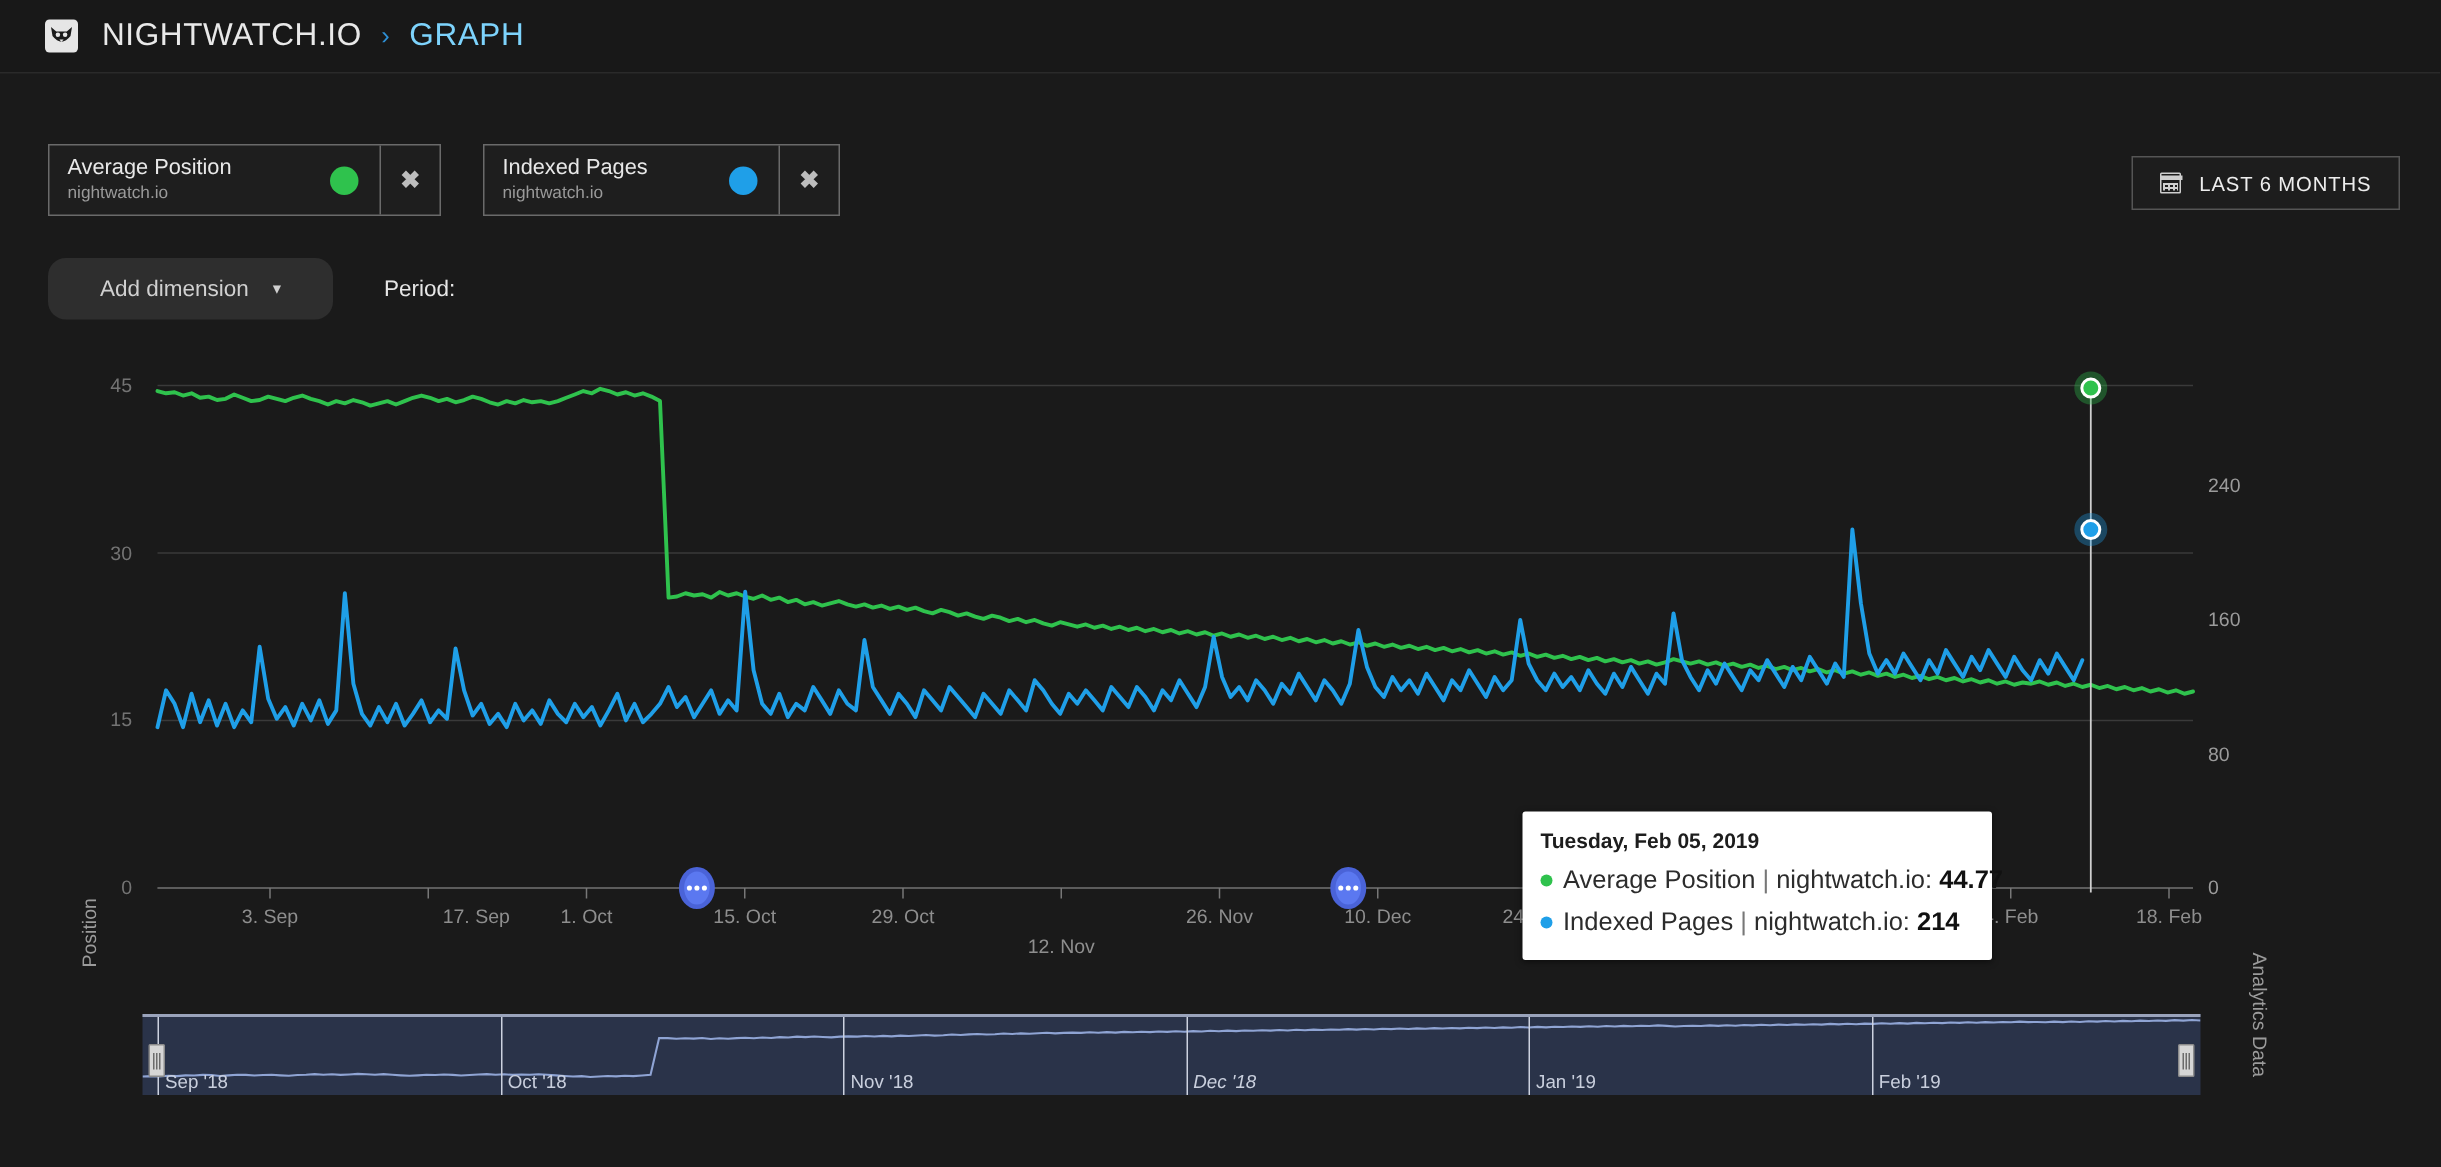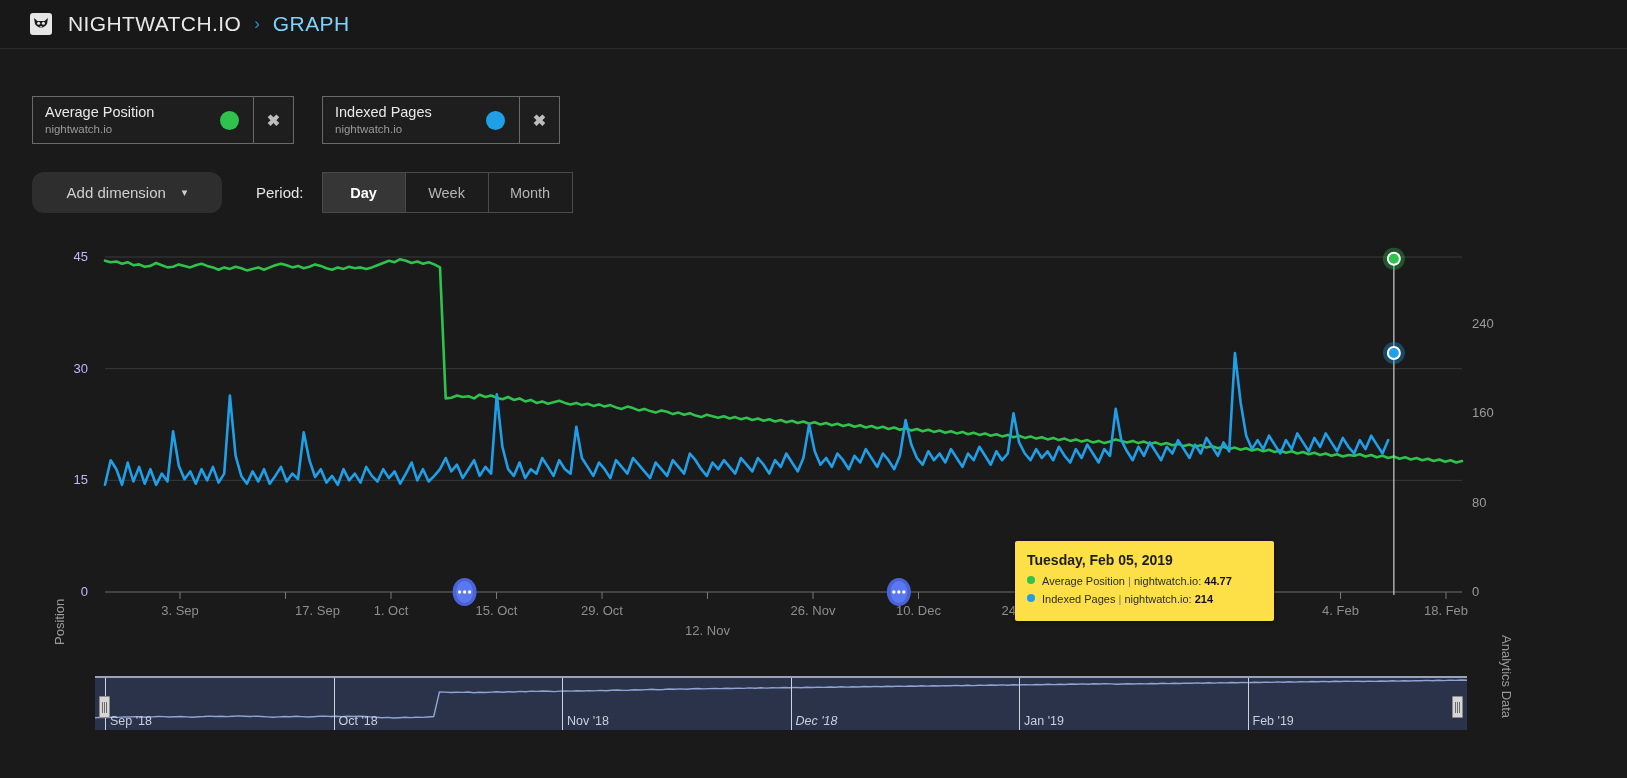--- a/index.html
+++ b/index.html
@@ -140,42 +140,42 @@
     transform: rotate(-90deg); transform-origin: left top;
     white-space: nowrap;
   }
   .axis-title-right {
     position: absolute; left: 1514px; top: 400px;
     color: #9b9b9b; font-size: 13px;
     transform: rotate(90deg); transform-origin: left top;
     white-space: nowrap;
   }
   .ytick {
-    position: absolute; color: #c4b5fd; font-size: 13px;
+    position: absolute; color: #737373; font-size: 13px;
     text-align: right; width: 40px;
   }
   .ytick-r { position: absolute; color: #9b9b9b; font-size: 13px; }
   .xtick {
     position: absolute; color: #8e8e8e; font-size: 13px;
     transform: translateX(-50%); white-space: nowrap;
   }
 
   
   .tooltip {
     position: absolute;
     left: 1015px; top: 306px;
-    width: 259px;
-    background: #fde047;
+    width: 313px;
+    background: #ffffff;
     border-radius: 2px;
     padding: 11px 14px 12px 12px;
     color: #222;
     box-shadow: 0 1px 4px rgba(0,0,0,.5);
   }
   .tt-title { font-size: 14px; font-weight: bold; color: #1d1d1d; margin-bottom: 5px; }
-  .tt-row { font-size: 11px; color: #2c2c2c; line-height: 1.62; white-space: nowrap; }
+  .tt-row { font-size: 17px; color: #2c2c2c; line-height: 1.62; white-space: nowrap; }
   .tt-dot {
     display: inline-block; width: 8px; height: 8px; border-radius: 50%;
     margin-right: 7px; vertical-align: 1px;
   }
   .tt-val { font-weight: bold; color: #111; }
   .tt-pipe { color: #777; }
 
   
   .nav-wrap { position: absolute; left: 95px; top: 676px; width: 1372px; height: 54px; }
   .nav-bg { position: absolute; inset: 0; background: #2a3349; }
@@ -230,35 +230,34 @@
     <div class="chip-body">
       <div class="chip-texts">
         <div class="chip-title">Indexed Pages</div>
         <div class="chip-sub">nightwatch.io</div>
       </div>
       <div class="chip-dot" style="background:#1f9fe8"></div>
     </div>
     <div class="chip-x">✖</div>
   </div>
 
+  <div class="daterange">
+    <span class="cal-icon"></span>
+    <span>LAST 6 MONTHS</span>
+  </div>
 </div>
 
 <div class="controls-row">
   <div class="add-dim">
     <span>Add dimension</span>
     <span class="chev">▾</span>
   </div>
 
   <div class="period-label">Period:</div>
 
-  <div class="period-group">
-    <div class="period-btn active">Day</div>
-    <div class="period-btn">Week</div>
-    <div class="period-btn">Month</div>
-  </div>
 
 </div>
 
 <div class="chart-wrap">
   <svg class="plot-svg" id="plot" width="1627" height="420">
       <line x1="105" x2="1462" y1="357" y2="357" stroke="#3a3a3a" stroke-width="1"></line>
       <line x1="105" x2="1462" y1="245.33333333333326" y2="245.33333333333326" stroke="#3a3a3a" stroke-width="1"></line>
       <line x1="105" x2="1462" y1="133.66666666666663" y2="133.66666666666663" stroke="#3a3a3a" stroke-width="1"></line>
       <line x1="105" x2="1462" y1="22" y2="22" stroke="#3a3a3a" stroke-width="1"></line>
       <line x1="105" x2="1462" y1="357" y2="357" stroke="#5c5c5c" stroke-width="1.2"></line>

